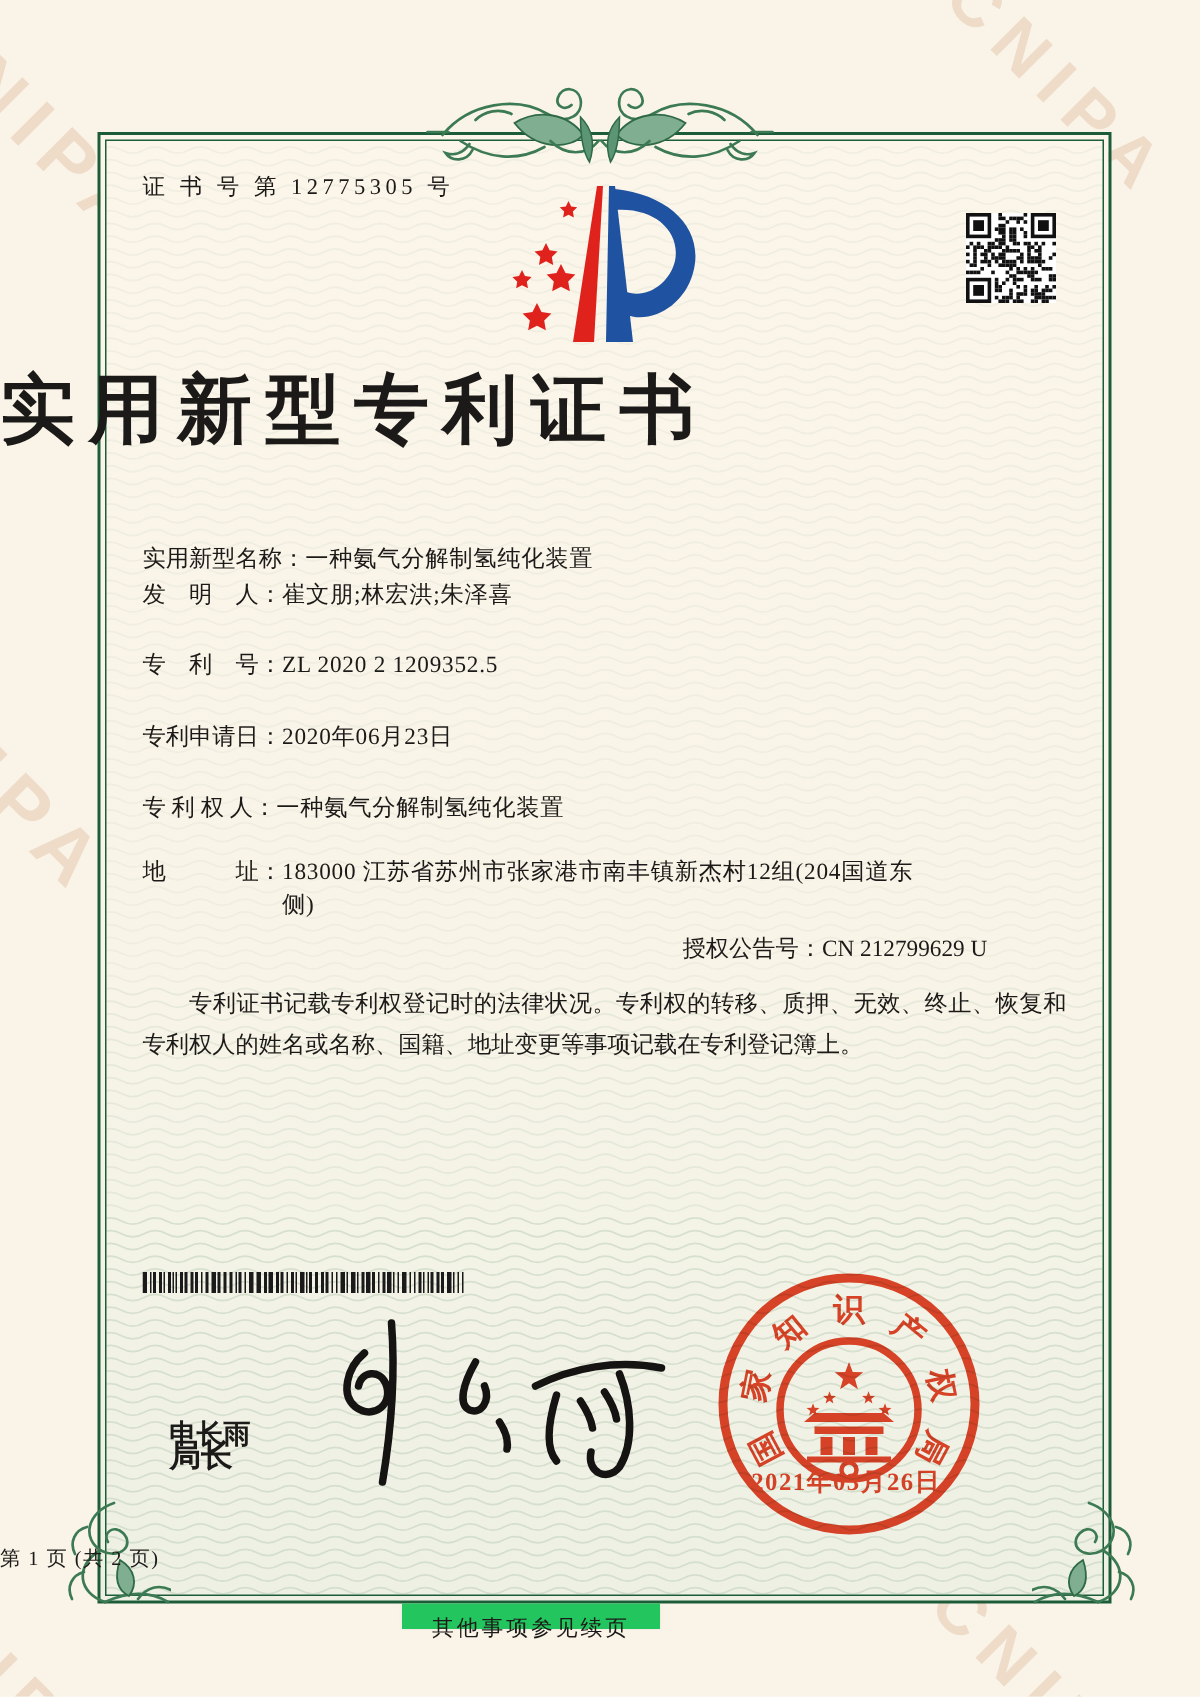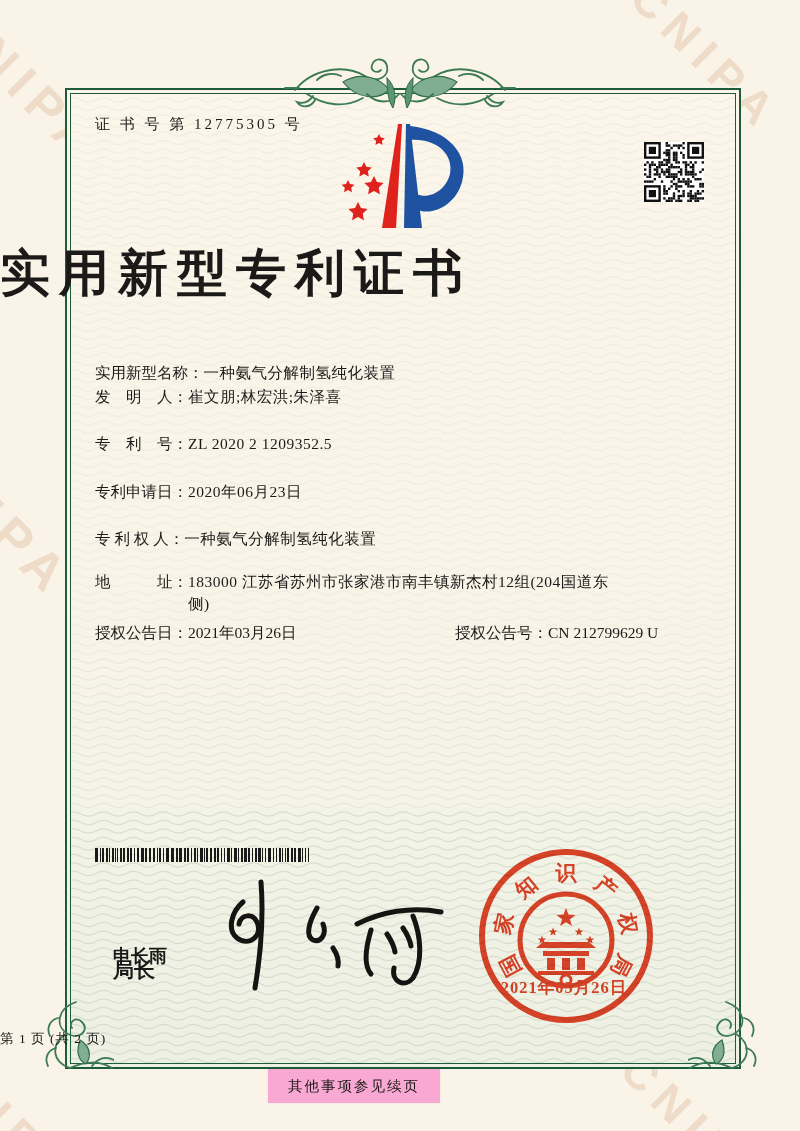--- a/index.html
+++ b/index.html
@@ -49,21 +49,21 @@
   .officer-name{position:absolute;left:113px;top:944px;font-size:18px;font-weight:bold;
     font-family:"Liberation Sans","DejaVu Sans",sans-serif;}
   #signature{position:absolute;left:205px;top:868px;}
   
   .seal{position:absolute;left:477px;top:847px;width:178px;height:178px;
         mix-blend-mode:multiply;opacity:.94;}
   .seal svg{position:absolute;inset:0;}
   .seal-date{position:absolute;left:0;right:4px;top:130px;text-align:center;
     color:var(--seal_red);font-size:16.5px;font-weight:bold;letter-spacing:1px;white-space:nowrap;}
   .page-num{position:absolute;left:0;right:0;top:1030px;text-align:left;font-size:13.5px;letter-spacing:1px;}
-  .note-box{position:absolute;left:268px;top:1069px;width:172px;height:34px;background:#f9a8d4;
+  .note-box{position:absolute;left:268px;top:1069px;width:172px;height:17px;background:#22c55e;
     box-shadow:0 0 2px rgba(0,0,0,.08);text-align:center;line-height:34px;font-size:14.5px;letter-spacing:2px;}
   .orn{position:absolute;pointer-events:none;}
 </style>
 </head>
 <body>
 
 <span class="wm" style="left:-28px;top:-8px;font-size:50px;">CNIPA</span>
 <span class="wm" style="left:658px;top:-30px;">CNIPA</span>
 <span class="wm" style="left:250px;top:108px;opacity:.45;">CNIPA</span>
 <span class="wm" style="left:-62px;top:420px;font-size:52px;">CNIPA</span>
@@ -473,29 +473,27 @@
 <div class="row" style="top:481px;">
   <span class="lbl">专利申请日：</span><span class="val">2020年06月23日</span>
 </div>
 <div class="row" style="top:528px;">
   <span class="lbl">专 利 权 人：</span><span class="val">一种氨气分解制氢纯化装置</span>
 </div>
 <div class="row" style="top:571px;">
   <span class="lbl">地　　　址：</span><span class="val">183000 江苏省苏州市张家港市南丰镇新杰村12组(204国道东侧)</span>
 </div>
 <div class="row grant" style="top:622px;">
-  <span class="pair">
-    <span>授权公告日：</span><span>2021年03月26日</span>
-  </span>
   <span class="pair pair2">
     <span>授权公告号：</span><span>CN 212799629 U</span>
   </span>
 </div>
 
 <div class="paras">
+  <p>专利证书记载专利权登记时的法律状况。专利权的转移、质押、无效、终止、恢复和专利权人的姓名或名称、国籍、地址变更等事项记载在专利登记簿上。</p>
 </div>
 
 <svg id="barcode" width="216" height="14">
     <rect x="0" y="0" width="3" height="14" fill="#1a1a1a"></rect>
     <rect x="5" y="0" width="1" height="14" fill="#1a1a1a"></rect>
     <rect x="7" y="0" width="2" height="14" fill="#1a1a1a"></rect>
     <rect x="11" y="0" width="2" height="14" fill="#1a1a1a"></rect>
     <rect x="14" y="0" width="1" height="14" fill="#1a1a1a"></rect>
     <rect x="17" y="0" width="2" height="14" fill="#1a1a1a"></rect>
     <rect x="20" y="0" width="1" height="14" fill="#1a1a1a"></rect>

